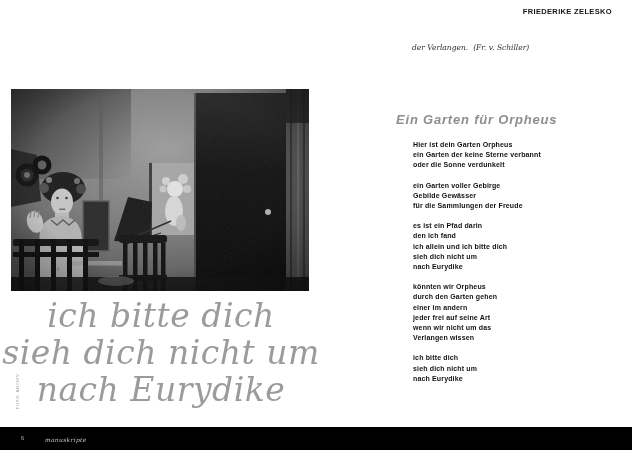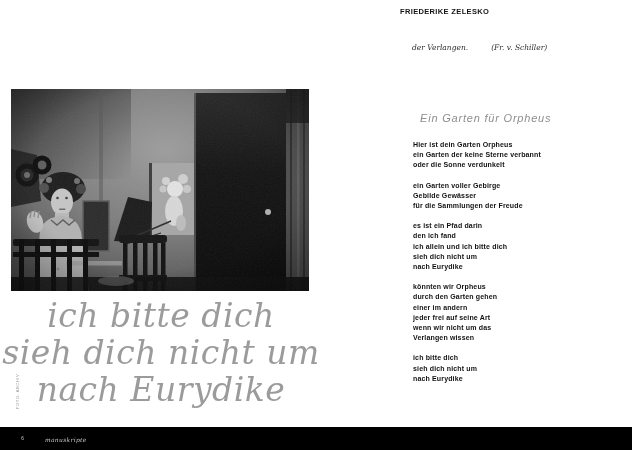--- a/index.html
+++ b/index.html
@@ -45,42 +45,43 @@
     letter-spacing: 0.6px;
     color: #9a9a9a;
     white-space: nowrap;
   }
 
   
   .author {
     position: absolute;
     left: 400px; top: 7px;
     width: 212px;
+    text-align: right;
     font-size: 7.5px;
     font-weight: bold;
     letter-spacing: 0.35px;
     color: #141414;
   }
 
   .epigraph {
     position: absolute;
     left: 412px; top: 43px;
     font-family: "DejaVu Serif", serif;
     font-style: italic;
     font-size: 7.5px;
     line-height: 9.6px;
     color: #2b2b2b;
   }
-  .epigraph .attr { margin-left: 23px; }
+  .epigraph .attr { margin-left: 5px; }
 
   .poem-title {
     position: absolute;
-    left: 420px; top: 112px;
-    font-size: 11px;
-    font-weight: normal;
+    left: 396px; top: 112px;
+    font-size: 13px;
+    font-weight: bold;
     font-style: italic;
     letter-spacing: 0.8px;
     color: #8e8e8e;
   }
 
   .poem {
     position: absolute;
     left: 413px; top: 140px;
     font-size: 7px;
     font-weight: bold;

